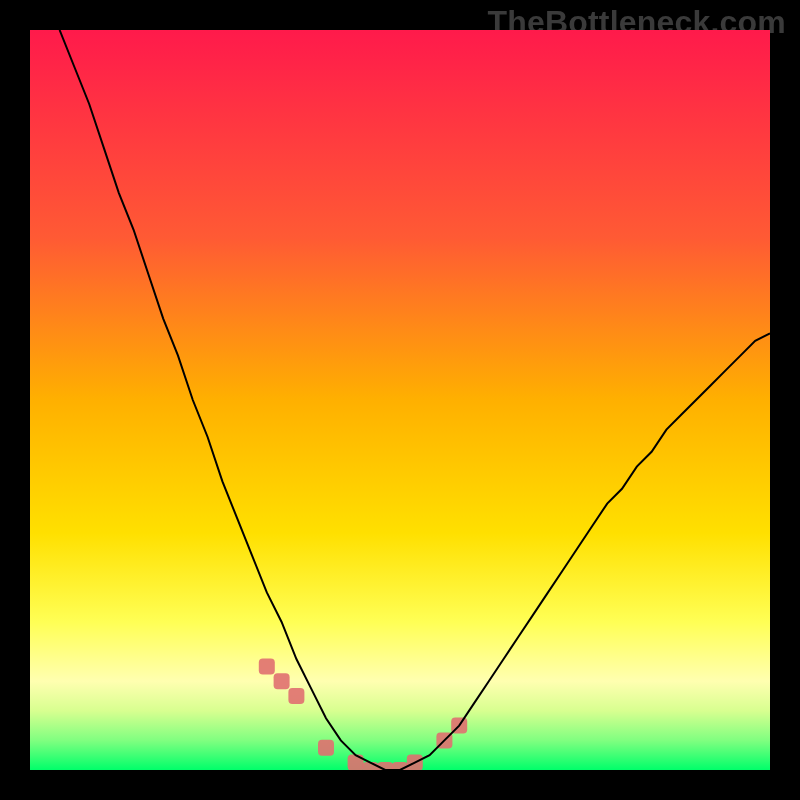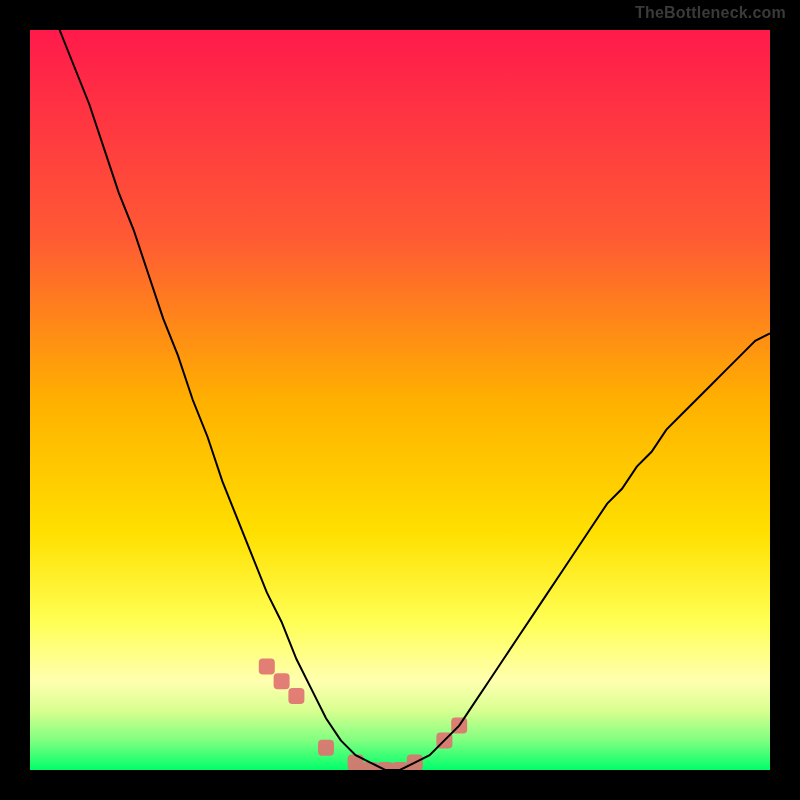--- a/index.html
+++ b/index.html
@@ -15,21 +15,21 @@
     position: relative;
     width: 800px;
     height: 800px;
     background: #000;
   }
   .watermark {
     position: absolute;
     top: 4px;
     right: 14px;
     color: #3a3a3a;
-    font-size: 16px;
+    font-size: 32px;
     font-weight: 600;
     letter-spacing: 0.2px;
     user-select: none;
   }
   .plot {
     position: absolute;
     left: 30px;
     top: 30px;
     width: 740px;
     height: 740px;

